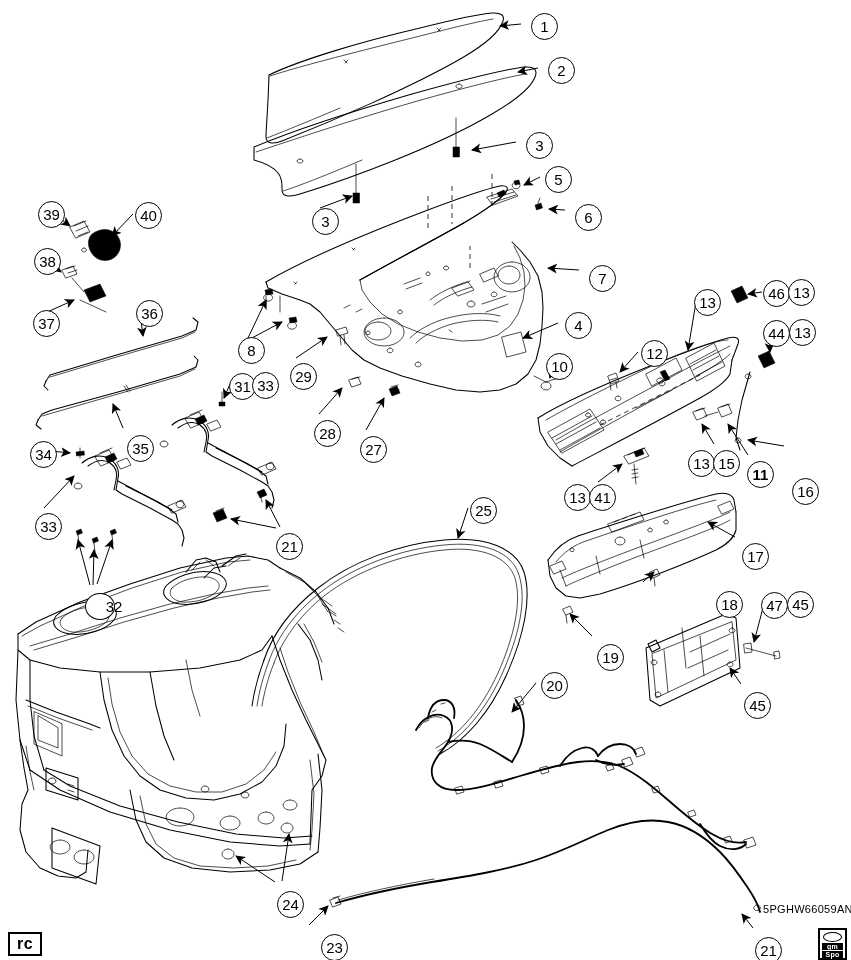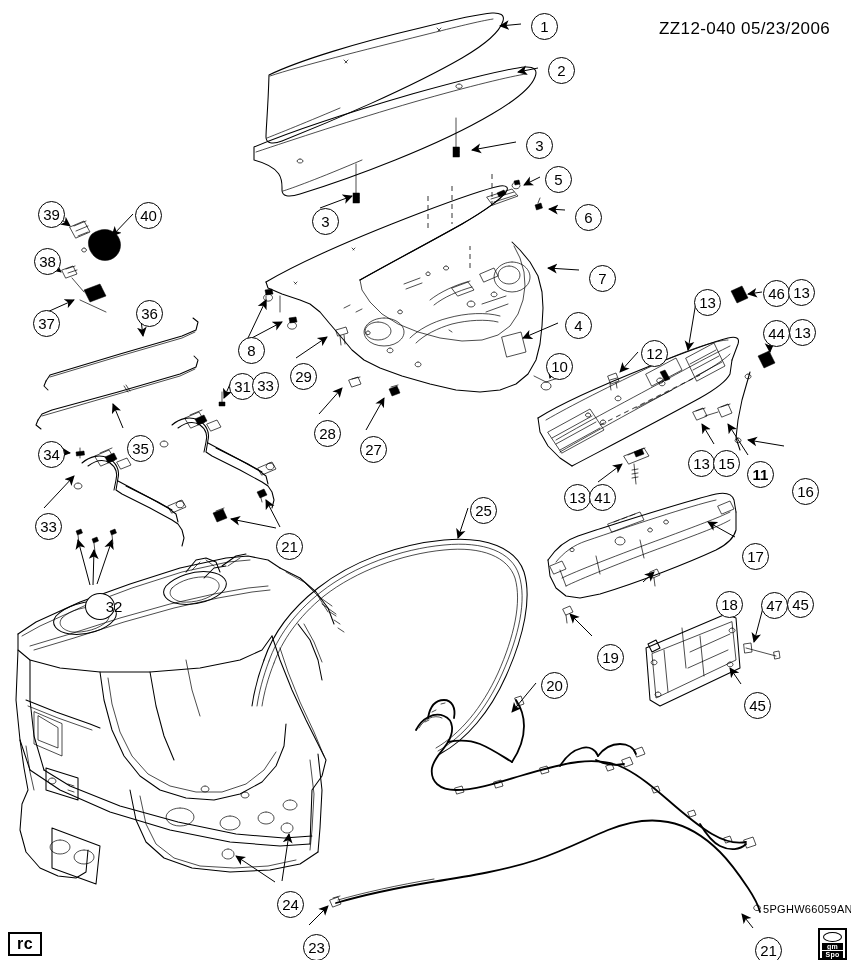--- a/index.html
+++ b/index.html
@@ -531,21 +531,20 @@
     <path class="ldr" d="M536,683 L512,712" marker-end="url(#ah)"></path>
 
     <path class="ldr" d="M275,882 L236,856" marker-end="url(#ah)"></path>
     <path class="ldr" d="M282,881 L289,834" marker-end="url(#ah)"></path>
 
     <path class="ldr" d="M309,925 L328,906" marker-end="url(#ah)"></path>
 
     <path class="ldr" d="M753,928 L742,914" marker-end="url(#ah)"></path>
   </svg>
 
-  <div class="hdr" id="hdr-code">ZZ12-040  05/23/2006</div>
 
   <div id="rc-box">
     <span>rc</span>
   </div>
 
   <div class="partno" id="part-code">5PGHW66059AN</div>
 
   <div id="gm-logo">
     <div class="gmcap"></div>
     <div class="gmtxt">gm</div>
@@ -566,21 +565,21 @@
       <div class="callout" style="left: 229px; top: 373px; width: 27px; height: 27px;">31</div>
       <div class="callout" style="left: 252px; top: 372px; width: 27px; height: 27px;">33</div>
       <div class="callout" style="left: 314px; top: 420px; width: 27px; height: 27px;">28</div>
       <div class="callout" style="left: 360px; top: 436px; width: 27px; height: 27px;">27</div>
       <div class="callout" style="left: 136px; top: 300px; width: 27px; height: 27px;">36</div>
       <div class="callout" style="left: 38px; top: 201px; width: 27px; height: 27px;">39</div>
       <div class="callout" style="left: 135px; top: 202px; width: 27px; height: 27px;">40</div>
       <div class="callout" style="left: 34px; top: 248px; width: 27px; height: 27px;">38</div>
       <div class="callout" style="left: 33px; top: 310px; width: 27px; height: 27px;">37</div>
       <div class="callout" style="left: 127px; top: 435px; width: 27px; height: 27px;">35</div>
-      <div class="callout" style="left: 30px; top: 441px; width: 27px; height: 27px; margin-left: 8px;">34</div>
+      <div class="callout" style="left: 30px; top: 441px; width: 27px; height: 27px;">34</div>
       <div class="callout" style="left: 35px; top: 513px; width: 27px; height: 27px;">33</div>
       <div class="callout" style="left: 85px; top: 593px; width: 27px; height: 27px; padding-left: 28px;">32</div>
       <div class="callout" style="left: 276px; top: 533px; width: 27px; height: 27px;">21</div>
       <div class="callout" style="left: 546px; top: 353px; width: 27px; height: 27px;">10</div>
       <div class="callout" style="left: 641px; top: 340px; width: 27px; height: 27px;">12</div>
       <div class="callout" style="left: 694px; top: 289px; width: 27px; height: 27px;">13</div>
       <div class="callout" style="left: 763px; top: 280px; width: 27px; height: 27px;">46</div>
       <div class="callout" style="left: 788px; top: 279px; width: 27px; height: 27px;">13</div>
       <div class="callout" style="left: 763px; top: 320px; width: 27px; height: 27px;">44</div>
       <div class="callout" style="left: 789px; top: 319px; width: 27px; height: 27px;">13</div>
@@ -592,17 +591,17 @@
       <div class="callout" style="left: 589px; top: 484px; width: 27px; height: 27px;">41</div>
       <div class="callout" style="left: 470px; top: 497px; width: 27px; height: 27px;">25</div>
       <div class="callout" style="left: 742px; top: 543px; width: 27px; height: 27px;">17</div>
       <div class="callout" style="left: 676px; top: 591px; width: 27px; height: 27px; margin-left: 40px;">18</div>
       <div class="callout" style="left: 597px; top: 644px; width: 27px; height: 27px;">19</div>
       <div class="callout" style="left: 761px; top: 592px; width: 27px; height: 27px;">47</div>
       <div class="callout" style="left: 787px; top: 591px; width: 27px; height: 27px;">45</div>
       <div class="callout" style="left: 744px; top: 692px; width: 27px; height: 27px;">45</div>
       <div class="callout" style="left: 541px; top: 672px; width: 27px; height: 27px;">20</div>
       <div class="callout" style="left: 277px; top: 891px; width: 27px; height: 27px;">24</div>
-      <div class="callout" style="left: 303px; top: 934px; width: 27px; height: 27px;">23</div>
+      <div class="callout" style="left: 321px; top: 934px; width: 27px; height: 27px;">23</div>
       <div class="callout" style="left: 755px; top: 937px; width: 27px; height: 27px;">21</div>
     </div>
 
 </div>
 
 </body></html>

